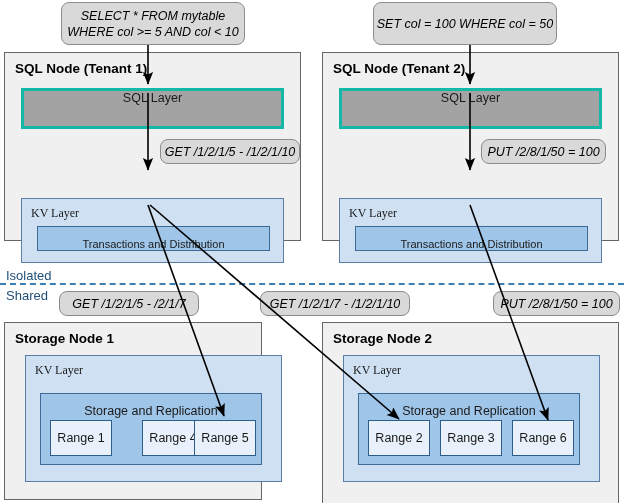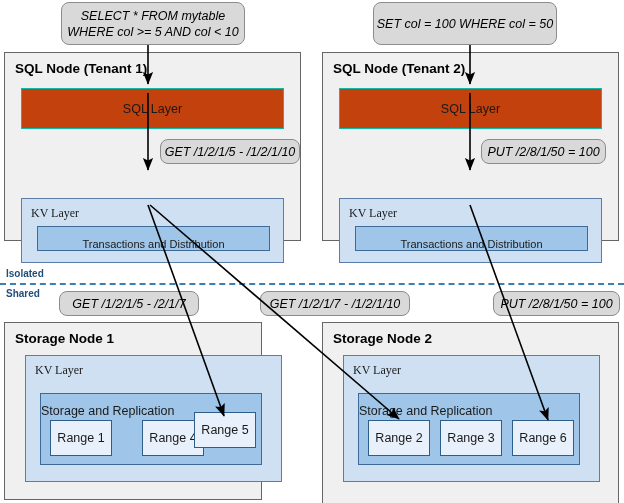--- a/index.html
+++ b/index.html
@@ -48,25 +48,25 @@
     top: 8px;
     font-size: 13.5px;
     font-weight: bold;
     color: #000000;
     white-space: nowrap;
   }
 
   
   .sql-layer {
     position: absolute;
-    background: #c2410c;
-    border: 1px solid #14b8a6;
-    box-sizing: border-box;
-    display: flex;
-    align-items: center;
+    background: #a3a3a3;
+    border: 3px solid #14b8a6;
+    box-sizing: border-box;
+    display: flex;
+    align-items: flex-start;
     justify-content: center;
     font-size: 12.5px;
     color: #1a1a1a;
   }
 
   
   .kv-layer {
     position: absolute;
     background: #cfe0f3;
     border: 1px solid #5b7ea8;
@@ -98,21 +98,21 @@
     position: absolute;
     background: #9fc5e8;
     border: 1px solid #3d6a96;
     box-sizing: border-box;
   }
   .storage-rep-label {
     position: absolute;
     left: 0;
     right: 0;
     top: 10px;
-    text-align: left;
+    text-align: center;
     font-size: 12.5px;
     color: #1a1a1a;
   }
   .range-box {
     position: absolute;
     background: #e8f1fb;
     border: 1px solid #2f5d8a;
     box-sizing: border-box;
     display: flex;
     align-items: center;
@@ -124,22 +124,22 @@
   
   .divider-line {
     position: absolute;
     left: 0;
     width: 624px;
     height: 0;
     border-top: 2px dashed #3b7fb5;
   }
   .divider-label {
     position: absolute;
-    font-size: 10px;
-    font-weight: bold;
+    font-size: 13px;
+    font-weight: normal;
     color: #1f4e79;
     white-space: nowrap;
   }
 
   
   #arrows {
     position: absolute;
     left: 0;
     top: 0;
     width: 624px;
@@ -223,21 +223,21 @@
 
       <div class="storage-rep" style="left:14px; top:37px; width:222px; height:72px;">
         <span class="storage-rep-label">Storage and Replication</span>
 
         <div class="range-box" style="left:9px; top:26px; width:62px; height:36px;">
           <span>Range 1</span>
         </div>
         <div class="range-box" style="left:81px; top:26px; width:62px; height:36px;margin-left:20px;">
           <span>Range 4</span>
         </div>
-        <div class="range-box" style="left:153px; top:18px; width:62px; height:36px;">
+        <div class="range-box" style="left:153px; top:26px; width:62px; height:36px;">
           <span>Range 5</span>
         </div>
       </div>
     </div>
   </div>
 
   <div class="node" style="left:322px; top:322px; width:297px; height:216px;">
     <div class="node-title">Storage Node 2</div>
 
     <div class="kv-layer" style="left:20px; top:32px; width:257px; height:127px;">

